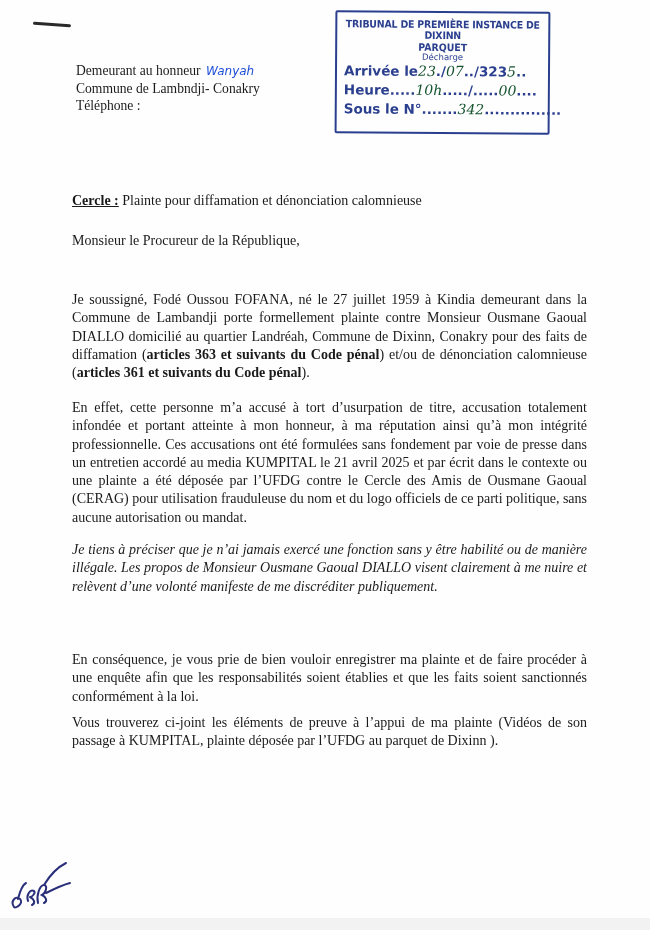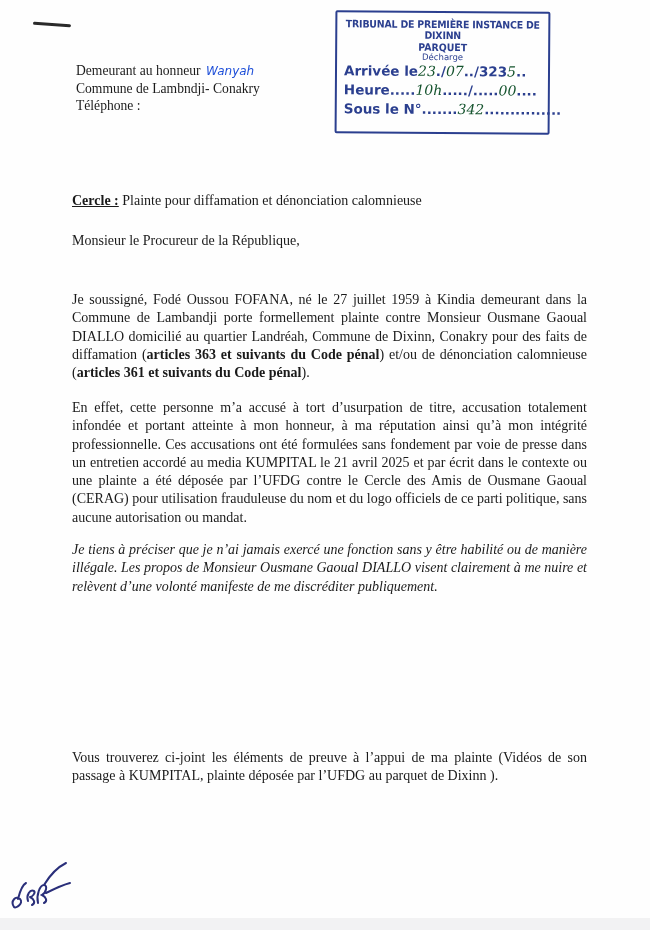--- a/index.html
+++ b/index.html
@@ -31,21 +31,21 @@
     .objet { position: absolute; left: 72px; top: 193px; font-size: 14px; }
     .objet .lbl { font-weight: bold; text-decoration: underline; }
 
     .salut { position: absolute; left: 72px; top: 233px; font-size: 14px; }
 
     .para { position: absolute; left: 72px; width: 515px; font-size: 14px; line-height: 18.3px; text-align: justify; text-align-last: left; }
     .p1 { top: 268px; margin-top: 23px; }
     .p2 { top: 399px; }
     .p3 { top: 541px; font-style: italic; }
     .p4 { top: 651px; }
-    .p5 { top: 714px; margin-top: 35px; }
+    .p5 { top: 714px; }
     .p6 { top: 786px; }
 
     .signature { position: absolute; left: 6px; top: 855px; width: 70px; height: 60px; }
     .bottom-shade { position: absolute; left: 0; right: 0; top: 918px; height: 12px; background: #f2f2f3; }
   </style>
 </head>
 <body>
 
 <div class="page">
   <div class="dash-mark"></div>
@@ -79,20 +79,21 @@
     <span class="lbl">Cercle :</span>
     <span>Plainte pour diffamation et dénonciation calomnieuse</span>
   </div>
 
   <div class="salut">Monsieur le Procureur de la République,</div>
 
   <div class="para p1"><span>Je soussigné, Fodé Oussou FOFANA, né  le 27 juillet 1959 à Kindia demeurant dans la Commune de Lambandji porte formellement plainte contre Monsieur Ousmane Gaoual DIALLO domicilié au quartier Landréah, Commune de Dixinn, Conakry pour des faits de diffamation (</span><b>articles 363 et suivants du Code pénal</b><span>) et/ou de dénonciation calomnieuse (</span><b>articles 361 et suivants du Code pénal</b><span>).</span></div>
 
   <div class="para p2">En effet, cette personne m’a accusé à tort d’usurpation de titre, accusation totalement infondée et portant atteinte à mon honneur, à ma réputation ainsi qu’à mon intégrité professionnelle. Ces accusations ont été formulées sans fondement par voie de presse dans un entretien accordé au media KUMPITAL le 21 avril 2025 et par écrit dans le contexte ou une plainte a été déposée par l’UFDG contre le Cercle des Amis de Ousmane Gaoual (CERAG) pour utilisation frauduleuse du nom et du logo officiels de ce parti politique, sans aucune autorisation ou mandat.</div>
   <div class="para p3">Je tiens à préciser que je n’ai jamais exercé une fonction sans y être habilité ou de manière illégale. Les propos de Monsieur Ousmane Gaoual DIALLO visent clairement à me nuire et relèvent d’une volonté manifeste de me discréditer publiquement.</div>
+  <div class="para p4">En conséquence, je vous prie de bien vouloir enregistrer ma plainte et de faire procéder à une enquête afin que les responsabilités soient établies et que les faits soient sanctionnés conformément à la loi.</div>
   <div class="para p5">Vous trouverez ci-joint les éléments de preuve à l’appui de ma plainte (Vidéos de son passage à KUMPITAL, plainte déposée par l’UFDG au parquet de Dixinn ).</div>
 
   <svg class="signature" viewBox="0 0 70 60">
     <path d="M8 52 C4 46, 10 40, 14 44 C18 48, 10 54, 8 52 Z M12 44 C14 36, 16 30, 20 28" fill="none" stroke="#2a2f7a" stroke-width="2" stroke-linecap="round"></path>
     <path d="M22 46 C20 40, 24 34, 28 36 C30 38, 26 42, 24 42 M24 42 C28 44, 30 48, 26 50" fill="none" stroke="#2a2f7a" stroke-width="2" stroke-linecap="round"></path>
     <path d="M32 48 C30 40, 34 30, 38 30 C42 30, 40 38, 36 40 C40 42, 42 46, 38 48 M38 30 C44 20, 52 12, 60 8 M40 38 C48 34, 56 30, 64 28" fill="none" stroke="#2a2f7a" stroke-width="2" stroke-linecap="round"></path>
   </svg>
 
   <div class="bottom-shade"></div>
 </div>

